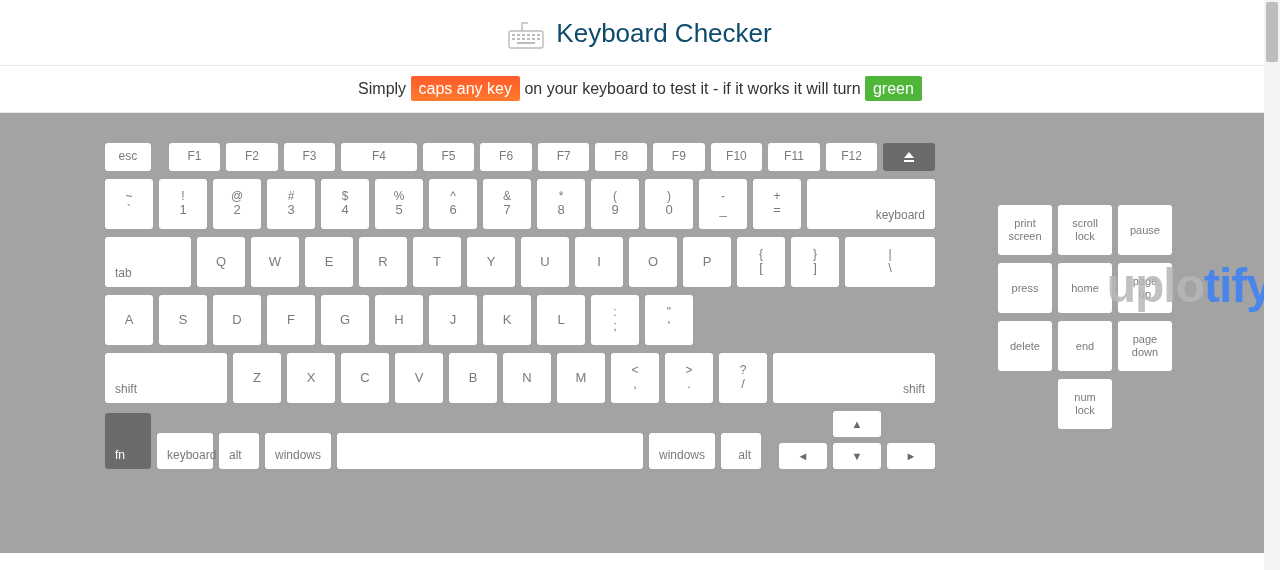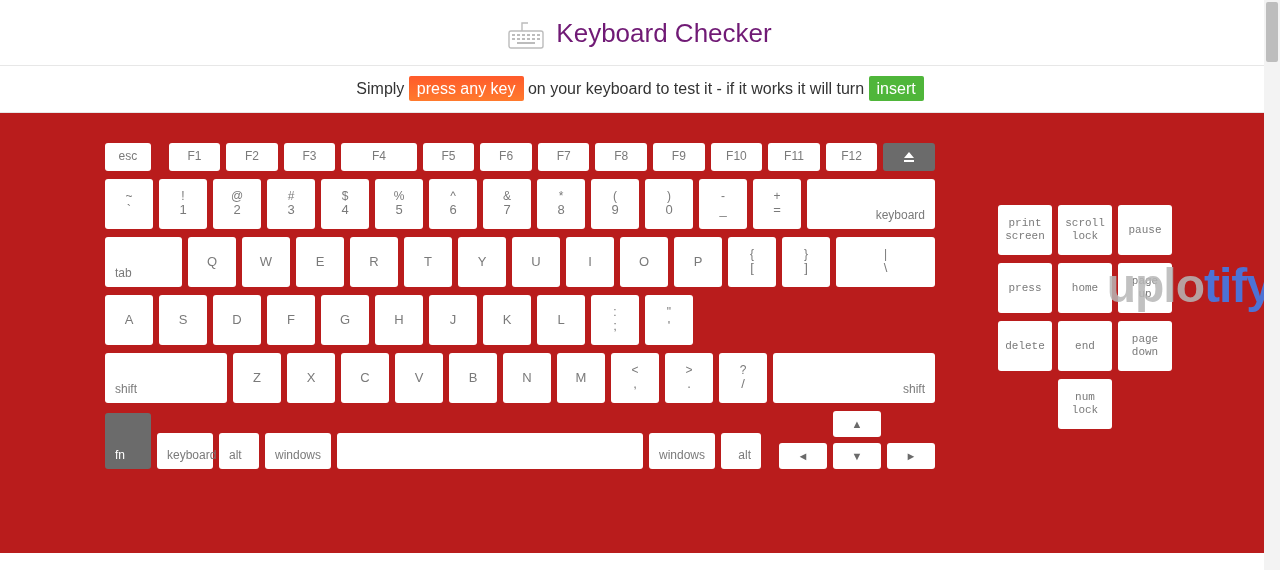--- a/index.html
+++ b/index.html
@@ -21,21 +21,21 @@
   }
   .kb-icon {
     width: 36px; height: 30px;
     display: flex; align-items: flex-end; justify-content: center;
     position: relative;
   }
   .kb-icon svg { display:block; }
   .title {
     font-size: 26px;
     font-weight: 400;
-    color: #701a75;
+    color: #0c4a6e;
   }
   .subtitle {
     font-size: 16px;
     color: #666;
     margin-left: 4px;
     font-weight: 300;
   }
   .instruction-bar {
     text-align: center;
     padding: 14px 0;
@@ -51,29 +51,29 @@
     font-weight: 500;
   }
   .badge-green {
     background: #4fb63a;
     color: #fff;
     padding: 4px 8px;
     border-radius: 2px;
     font-weight: 500;
   }
   .keyboard-area {
-    background: #b91c1c;
+    background: #a3a3a3;
     padding: 30px 0 40px;
     min-height: 440px;
     display: flex;
     justify-content: center;
   }
   .kb-wrap { display:flex; gap: 60px; }
   .kb-main { width: 830px; }
-  .kb-side { width: 180px; padding-top: 62px; font-family: Liberation Mono, monospace; }
+  .kb-side { width: 180px; padding-top: 62px; }
   .row { display:flex; gap: 6px; margin-bottom: 8px; }
   .key {
     background: #fff;
     border-radius: 3px;
     display: flex;
     flex-direction: column;
     align-items: center;
     justify-content: center;
     font-size: 13px;
     color: #7a7a7a;
@@ -144,23 +144,23 @@
           <rect x="29" y="19" width="3" height="2"></rect>
         <rect x="9" y="23" width="18" height="2"></rect>
       </g>
     </svg>
   </span>
   <span class="title">Keyboard Checker</span>
 </div>
 
 <div class="instruction-bar">
   <span>Simply </span>
-  <span class="badge-orange">press any key</span>
+  <span class="badge-orange">caps any key</span>
   <span> on your keyboard to test it - if it works it will turn </span>
-  <span class="badge-green">insert</span>
+  <span class="badge-green">green</span>
 </div>
 
 <div class="keyboard-area">
   <div class="kb-wrap">
     <div class="kb-main">
 
       <div class="row">
         <div class="key fn-row" style="width:46px">esc</div>
         <div style="width:6px"></div>
         <div class="key fn-row" style="width:52px">F1</div>
@@ -232,21 +232,21 @@
             <span class="bot">_</span>
           </div>
         <div class="key" style="width:48px">
             <span class="top">+</span>
             <span class="bot">=</span>
           </div>
         <div class="key align-br" style="flex:1">keyboard</div>
       </div>
 
       <div class="row">
-        <div class="key align-bl" style="width:77px">tab</div>
+        <div class="key align-bl" style="width:86px">tab</div>
         <div class="key" style="width:48px">Q</div>
         <div class="key" style="width:48px">W</div>
         <div class="key" style="width:48px">E</div>
         <div class="key" style="width:48px">R</div>
         <div class="key" style="width:48px">T</div>
         <div class="key" style="width:48px">Y</div>
         <div class="key" style="width:48px">U</div>
         <div class="key" style="width:48px">I</div>
         <div class="key" style="width:48px">O</div>
         <div class="key" style="width:48px">P</div>

